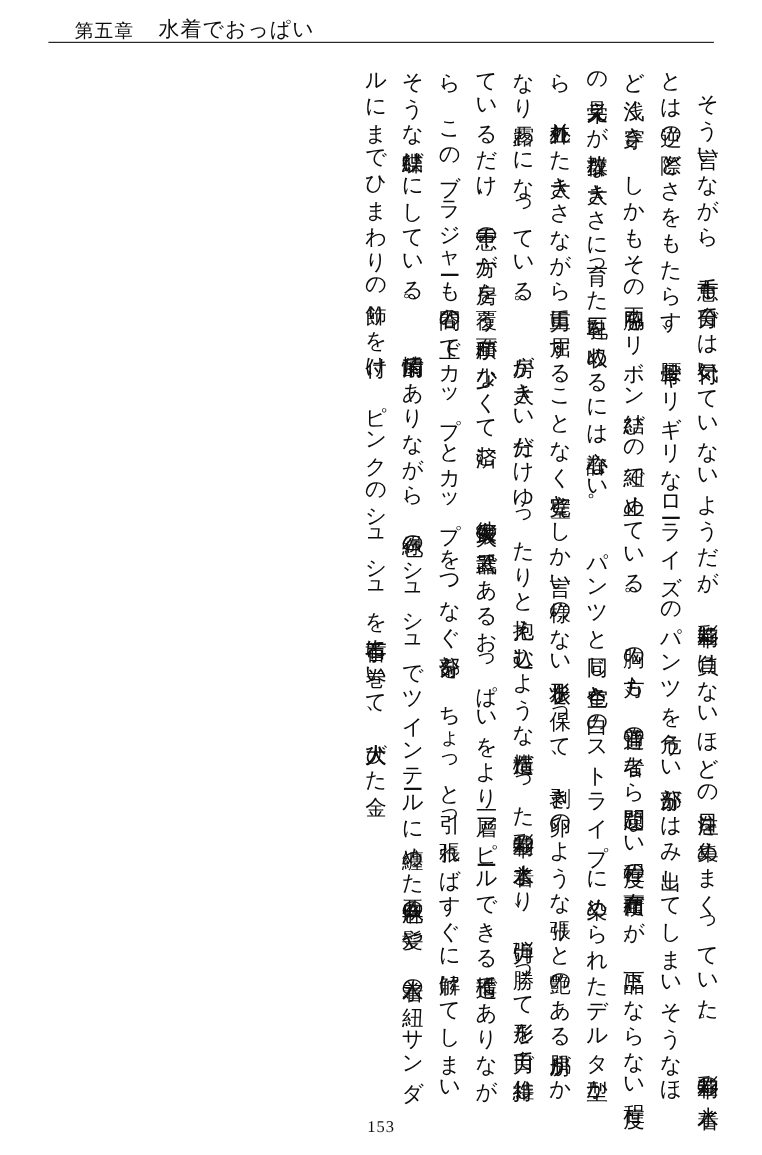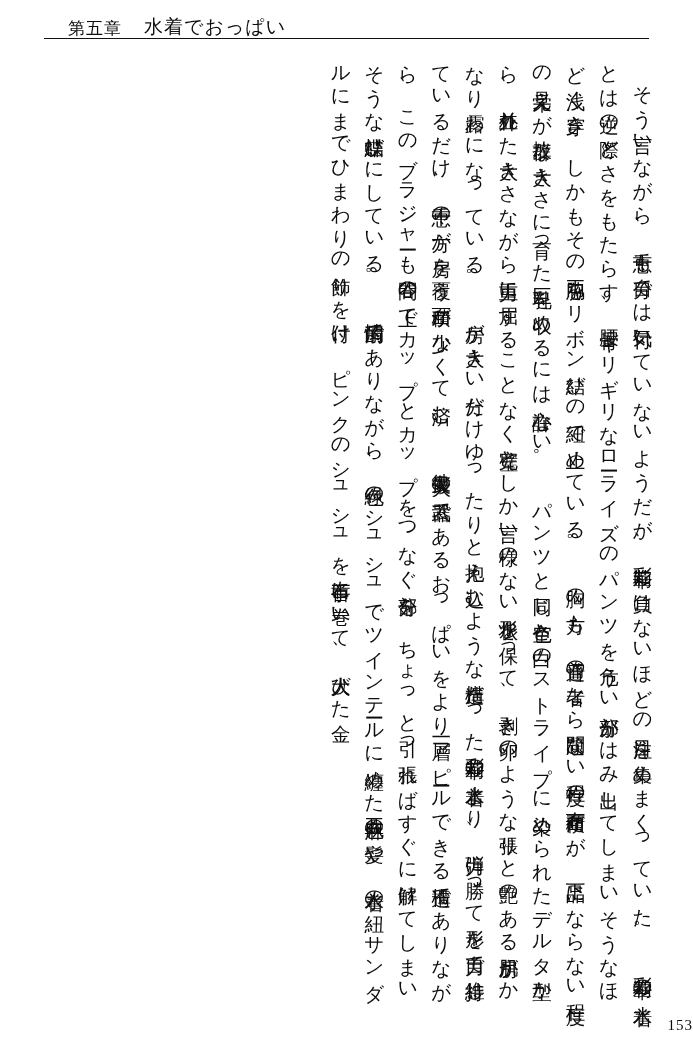--- a/index.html
+++ b/index.html
@@ -70,21 +70,21 @@
   .body-text p {
     margin: 0;
     padding: 0;
     text-indent: 1em;
   }
   .footer {
     position: absolute;
     bottom: 16px;
     left: 0;
     width: 100%;
-    text-align: right;
+    text-align: center;
     font-size: 15px;
     letter-spacing: 1px;
   }
 </style>
 </head>
 <body>
 
 <div class="page">
 
   <div class="header">

